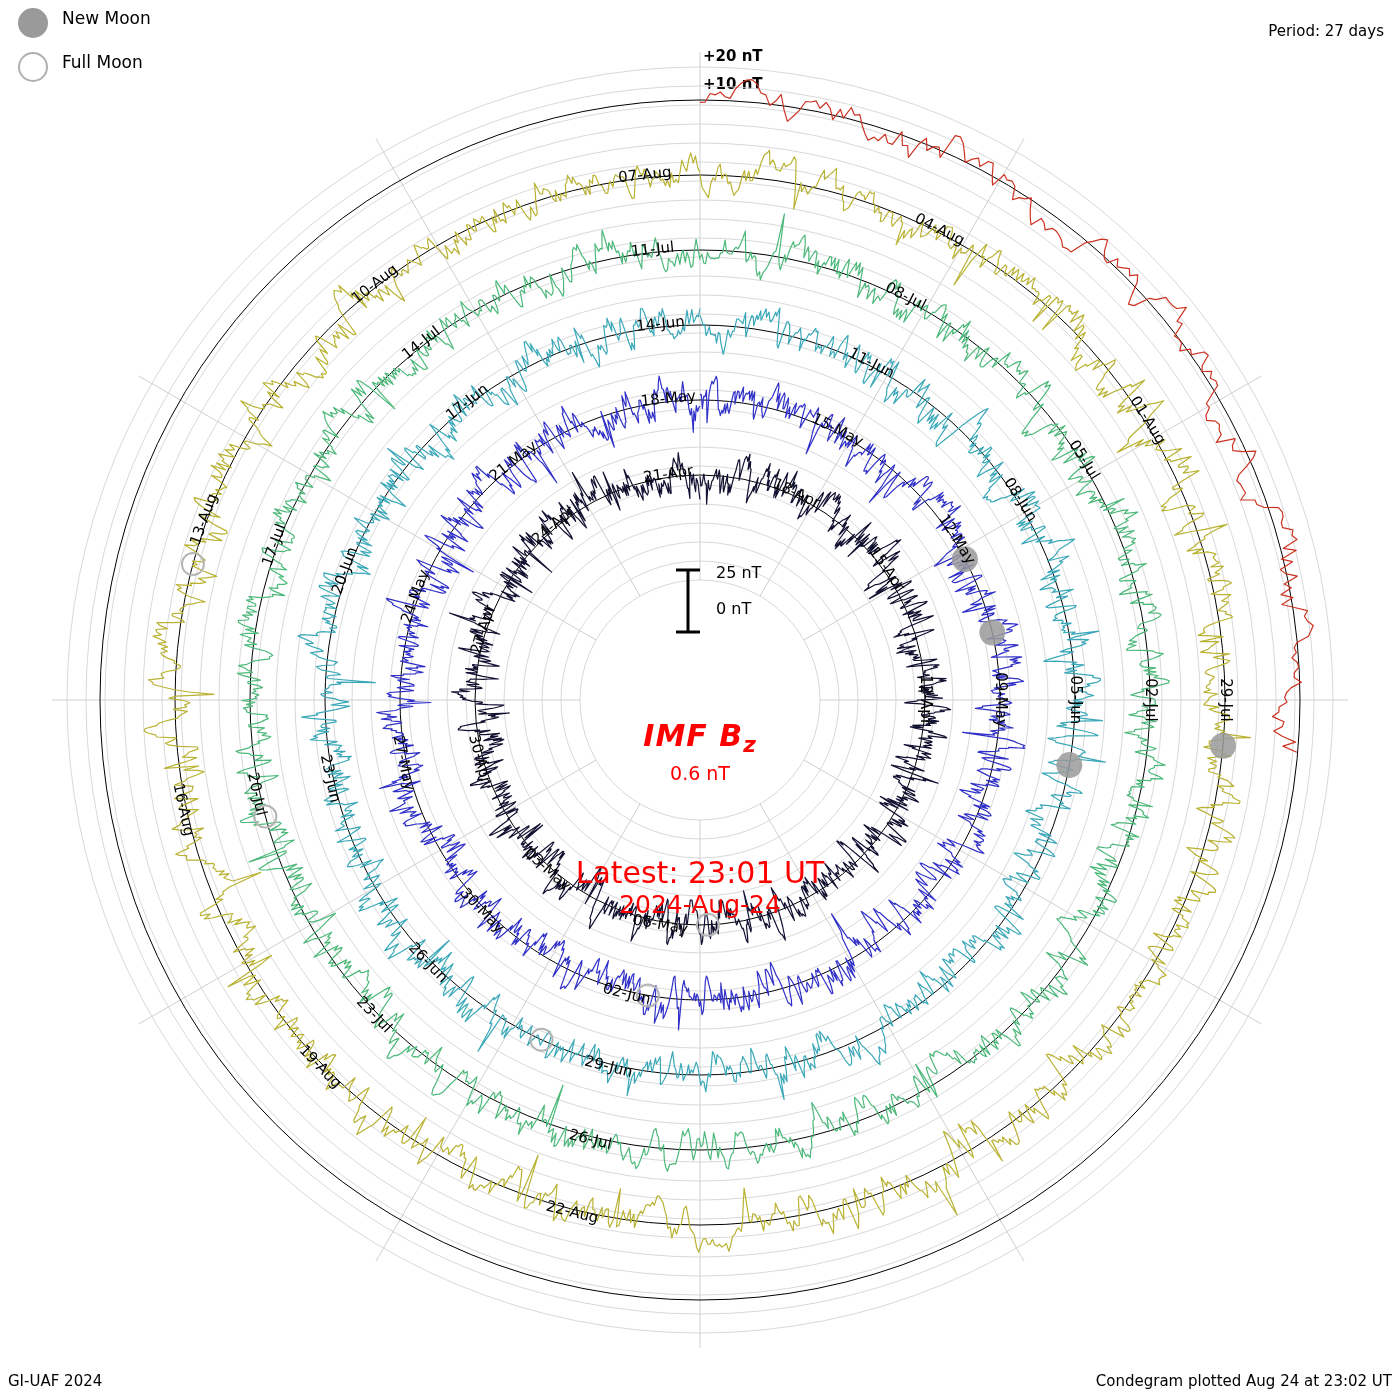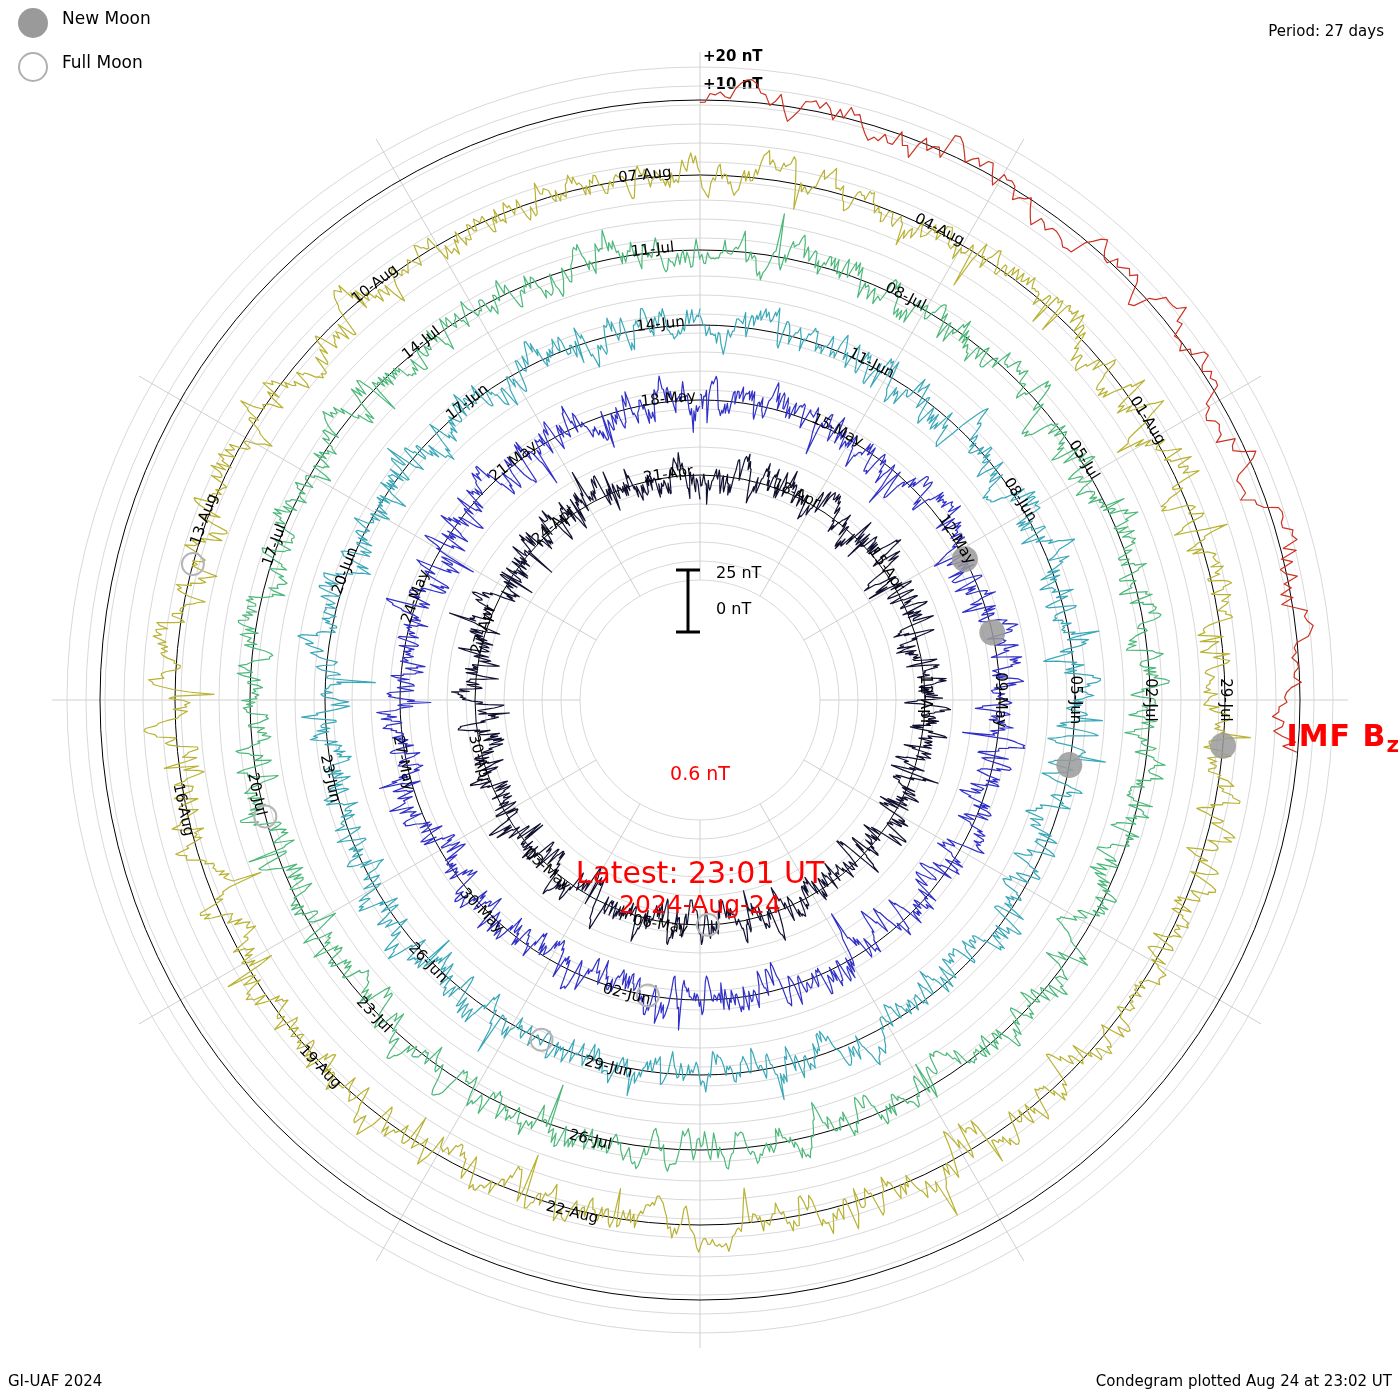--- a/index.html
+++ b/index.html
@@ -10,21 +10,21 @@
   .legend-swatch{width:30px;height:30px;border-radius:50%;margin-right:14px;}
   .legend-new{background:#9a9a9a;}
   .legend-full{background:#ffffff;border:2px solid #b0b0b0;box-sizing:border-box;}
   .legend-label{font-size:17px;}
   .period{position:absolute;right:16px;top:22px;font-size:15px;}
   .footer-left{position:absolute;left:8px;bottom:10px;font-size:15px;}
   .footer-right{position:absolute;right:8px;bottom:10px;font-size:15px;}
   .scale-top{position:absolute;text-align:right;font-size:15px;font-weight:bold;}
   #plot{position:absolute;left:0;top:0;}
   .center-text{position:absolute;left:0;right:0;text-align:center;color:#ff0000;}
-  .ct-title{top:718px;font-size:30px;font-weight:bold;letter-spacing:1px;text-align:right;}
+  .ct-title{top:718px;font-size:30px;font-style:italic;font-weight:bold;letter-spacing:1px;}
   .ct-val{top:762px;font-size:19px;}
   .ct-latest{top:855px;font-size:30px;}
   .ct-date{top:890px;font-size:25px;}
   .sub{font-size:0.72em;vertical-align:-0.28em;}
   .scalebar-lbl{position:absolute;font-size:16px;}
 </style>
 </head>
 <body>
 
 <div class="legend">

